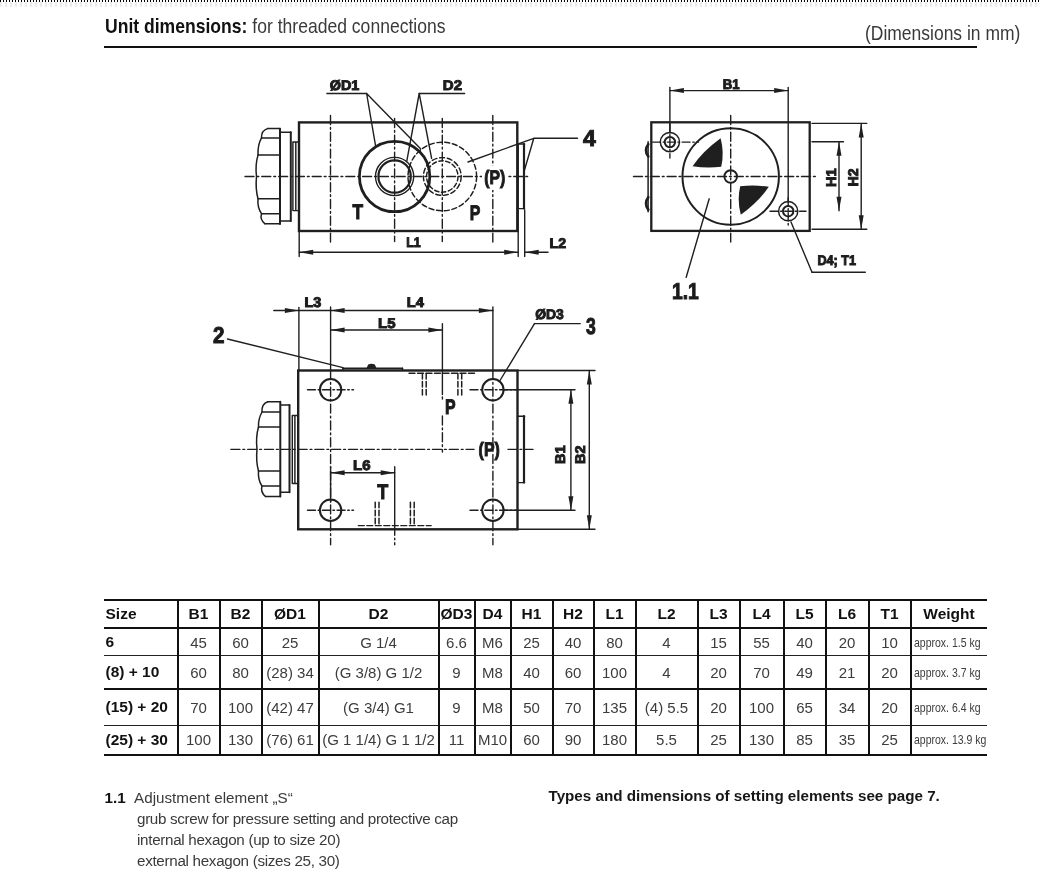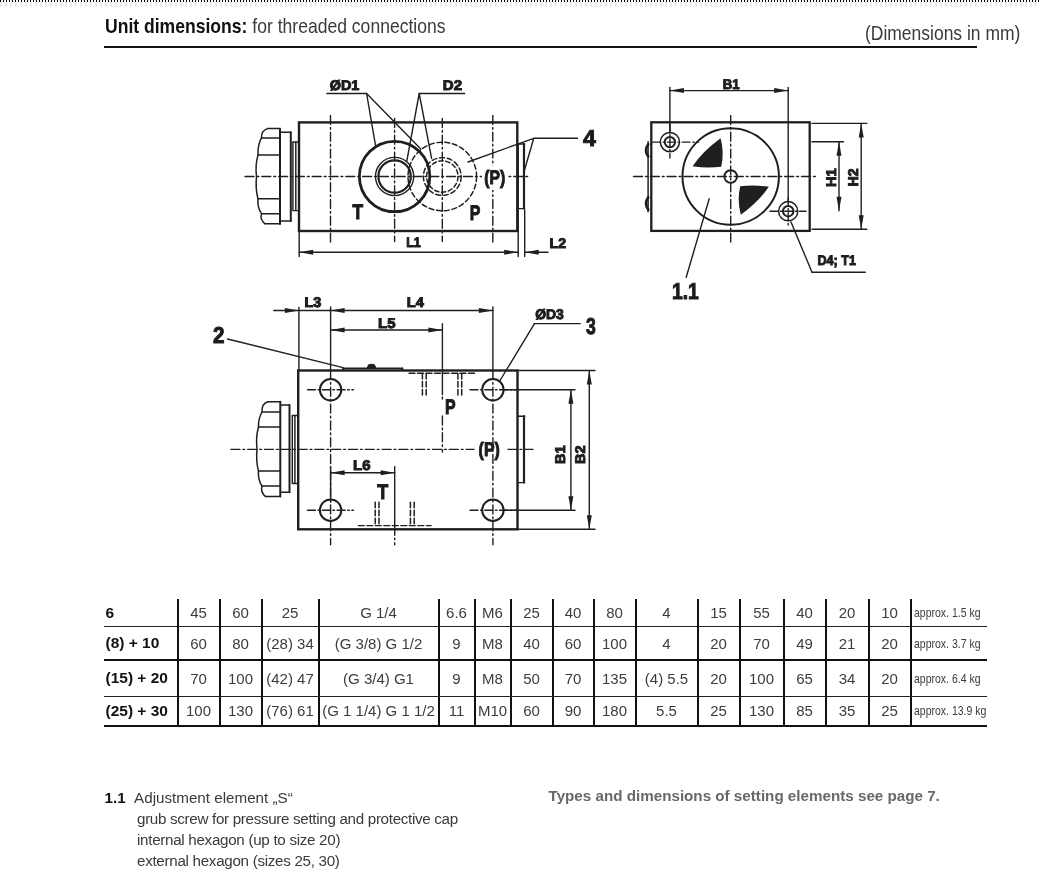--- a/index.html
+++ b/index.html
@@ -284,20 +284,39 @@
         <col style="width:62px">
         <col style="width:42px">
         <col style="width:44px">
         <col style="width:42px">
         <col style="width:43px">
         <col style="width:42px">
         <col style="width:76px">
       </colgroup>
 
 <tbody>
+        <tr style="height:28px;border-top:2.4px solid #111;border-bottom:2.3px solid #111;font-weight:bold;font-size:15.5px;text-align:center;">
+<td style="text-align:left;padding-left:2px;">Size</td>
+          <td class="vl">B1</td>
+          <td class="vl">B2</td>
+          <td class="vl">ØD1</td>
+          <td class="vl">D2</td>
+          <td class="vl">ØD3</td>
+          <td class="vl">D4</td>
+          <td class="vl">H1</td>
+          <td class="vl">H2</td>
+          <td class="vl">L1</td>
+          <td class="vl">L2</td>
+          <td class="vl">L3</td>
+          <td class="vl">L4</td>
+          <td class="vl">L5</td>
+          <td class="vl">L6</td>
+          <td class="vl">T1</td>
+          <td class="vl">Weight</td>
+</tr>
 
 <tr class="drow" style="height:27.5px;border-bottom:1.4px solid #222;">
 <td class="sz">6</td>
           <td class="vl">45</td>
           <td class="vl">60</td>
           <td class="vl">25</td>
           <td class="vl">G 1/4</td>
           <td class="vl">6.6</td>
           <td class="vl">M6</td>
           <td class="vl">25</td>
@@ -381,13 +400,13 @@
   tr.drow td.wt{font-size:12.8px;text-align:left;padding-left:2px;} span.wts{display:inline-block;transform:scaleX(0.82);transform-origin:0 50%;white-space:nowrap;}
 </style>
 
 <div class="abs" style="left:104.5px;top:787px;font-size:15.2px;color:#3a3a3a;line-height:21px;white-space:nowrap;">
 <div><b style="color:#111;">1.1</b>&nbsp;&nbsp;Adjustment element „S“</div>
 <div style="padding-left:32.5px;letter-spacing:-0.32px;">grub screw for pressure setting and protective cap</div>
 <div style="padding-left:32.5px;letter-spacing:-0.3px;">internal hexagon (up to size 20)</div>
 <div style="padding-left:32.5px;letter-spacing:-0.3px;">external hexagon (sizes 25, 30)</div>
 </div>
 
-<div class="abs" style="left:548.5px;top:787px;font-size:15.2px;color:#ef4444;font-weight:bold;white-space:nowrap;"><span id="t3" style="display:inline-block;transform-origin:0 50%;">Types and dimensions of setting elements see page 7.</span></div>
+<div class="abs" style="left:548.5px;top:787px;font-size:15.2px;color:#0f172a;font-weight:bold;white-space:nowrap;"><span id="t3" style="display:inline-block;transform-origin:0 50%;">Types and dimensions of setting elements see page 7.</span></div>
 
 </body></html>

